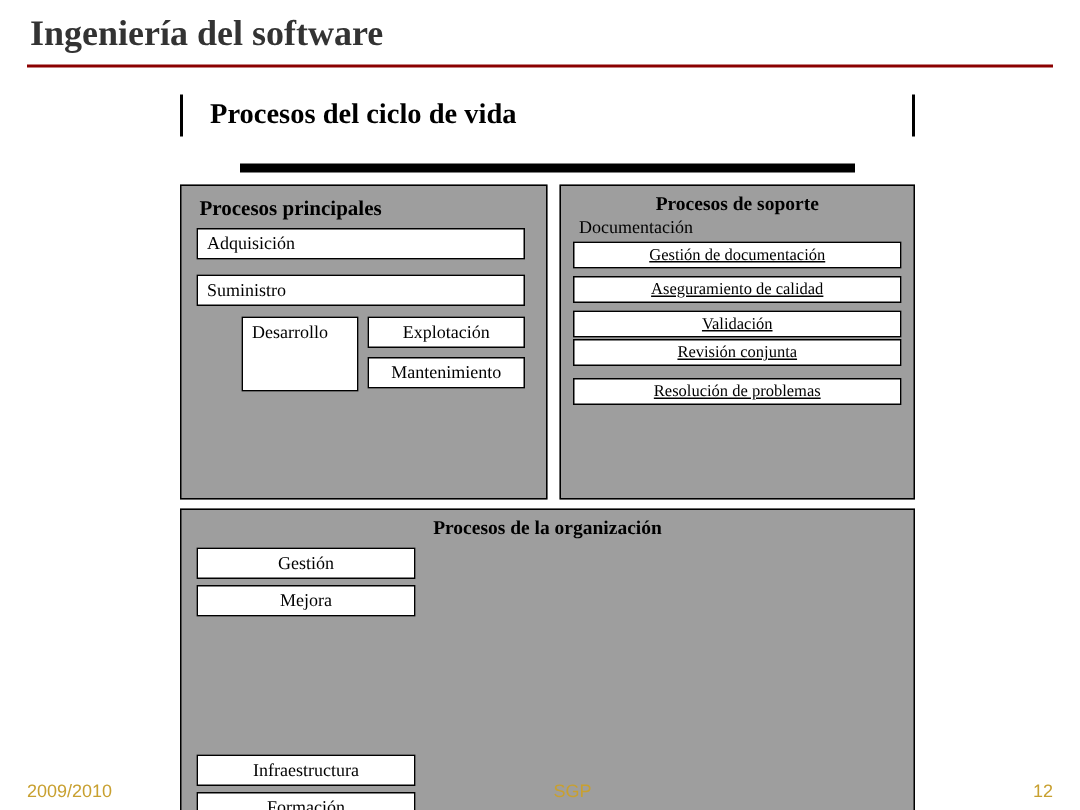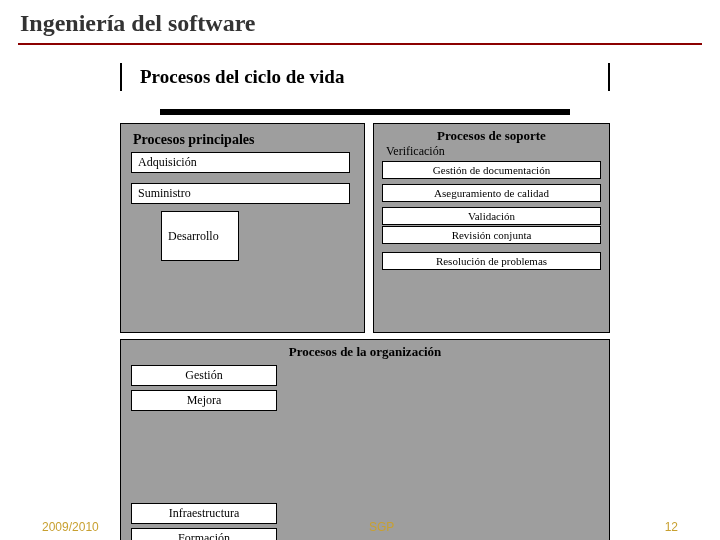--- a/index.html
+++ b/index.html
@@ -84,21 +84,20 @@
   .item.small { font-size: 11px; }
   .subrow {
     display: flex;
     align-items: stretch;
     margin-top: 6px;
   }
   .subrow .dev {
     width: 35%;
     margin-right: 4px;
     display: flex;
-    align-items: center;
     min-height: 50px;
     margin-left: 32px;
   }
   .subrow .right-stack { flex: 1; display: flex; flex-direction: column; gap: 4px; }
   .col-soporte .lbl-doc {
     font-size: 12px;
     margin: 0 4px 2px 6px;
   }
   .org-box {
     margin-top: 6px;
@@ -116,26 +115,26 @@
     justify-content: center;
     flex-direction: column;
   }
   .org-col { display: flex; flex-direction: column; gap: 2px; width: 150px; }
   .footer {
     position: absolute;
     bottom: 6px;
     left: 0; right: 0;
     display: flex;
     justify-content: space-between;
-    padding: 0 42px;
+    padding: 0 18px;
     font-size: 12px;
     font-family: Arial, sans-serif;
     color: #c8a030;
   }
-  .sp-stack .item { margin: 1px 2px; }
+  .sp-stack .item { margin: 1px 2px; text-decoration: underline; }
   .sp-gap { height: 3px; }
 </style>
 </head>
 <body>
 
 <div class="slide-title">Ingeniería del software</div>
 <div class="title-underline"></div>
 
 <div class="content">
 
@@ -151,26 +150,30 @@
 
     <div class="box col-principales">
       <div class="col-heading">Procesos principales</div>
       <div class="item">Adquisición</div>
       <div style="height:8px"></div>
       <div class="item">Suministro</div>
       <div class="subrow">
         <div class="item dev">
             <span>Desarrollo</span>
           </div>
+        <div class="right-stack">
+          <div class="item center">Explotación</div>
+          <div class="item center">Mantenimiento</div>
+        </div>
       </div>
     </div>
 
     <div class="box col-soporte">
       <div class="col-heading-center">Procesos de soporte</div>
-      <div class="lbl-doc">Verificación</div>
+      <div class="lbl-doc">Documentación</div>
       <div class="sp-stack">
         <div class="item small center">Gestión de documentación</div>
         <div class="sp-gap"></div>
         <div class="item small center">Aseguramiento de calidad</div>
         <div class="sp-gap"></div>
         <div class="item small center">Validación</div>
         <div class="item small center">Revisión conjunta</div>
         <div class="sp-gap"></div>
         <div class="sp-gap"></div>
         <div class="item small center">Resolución de problemas</div>

